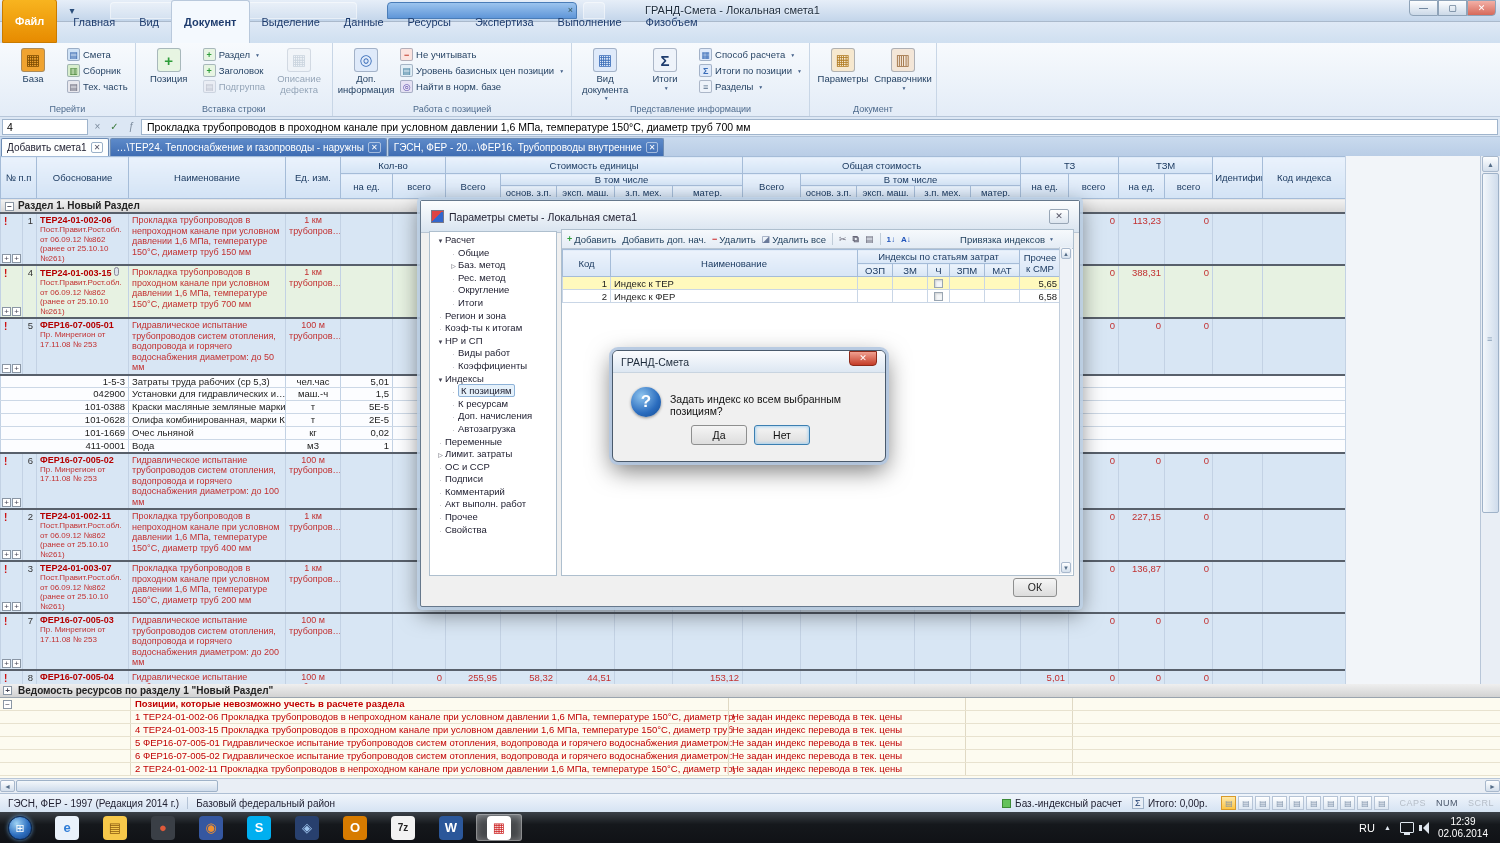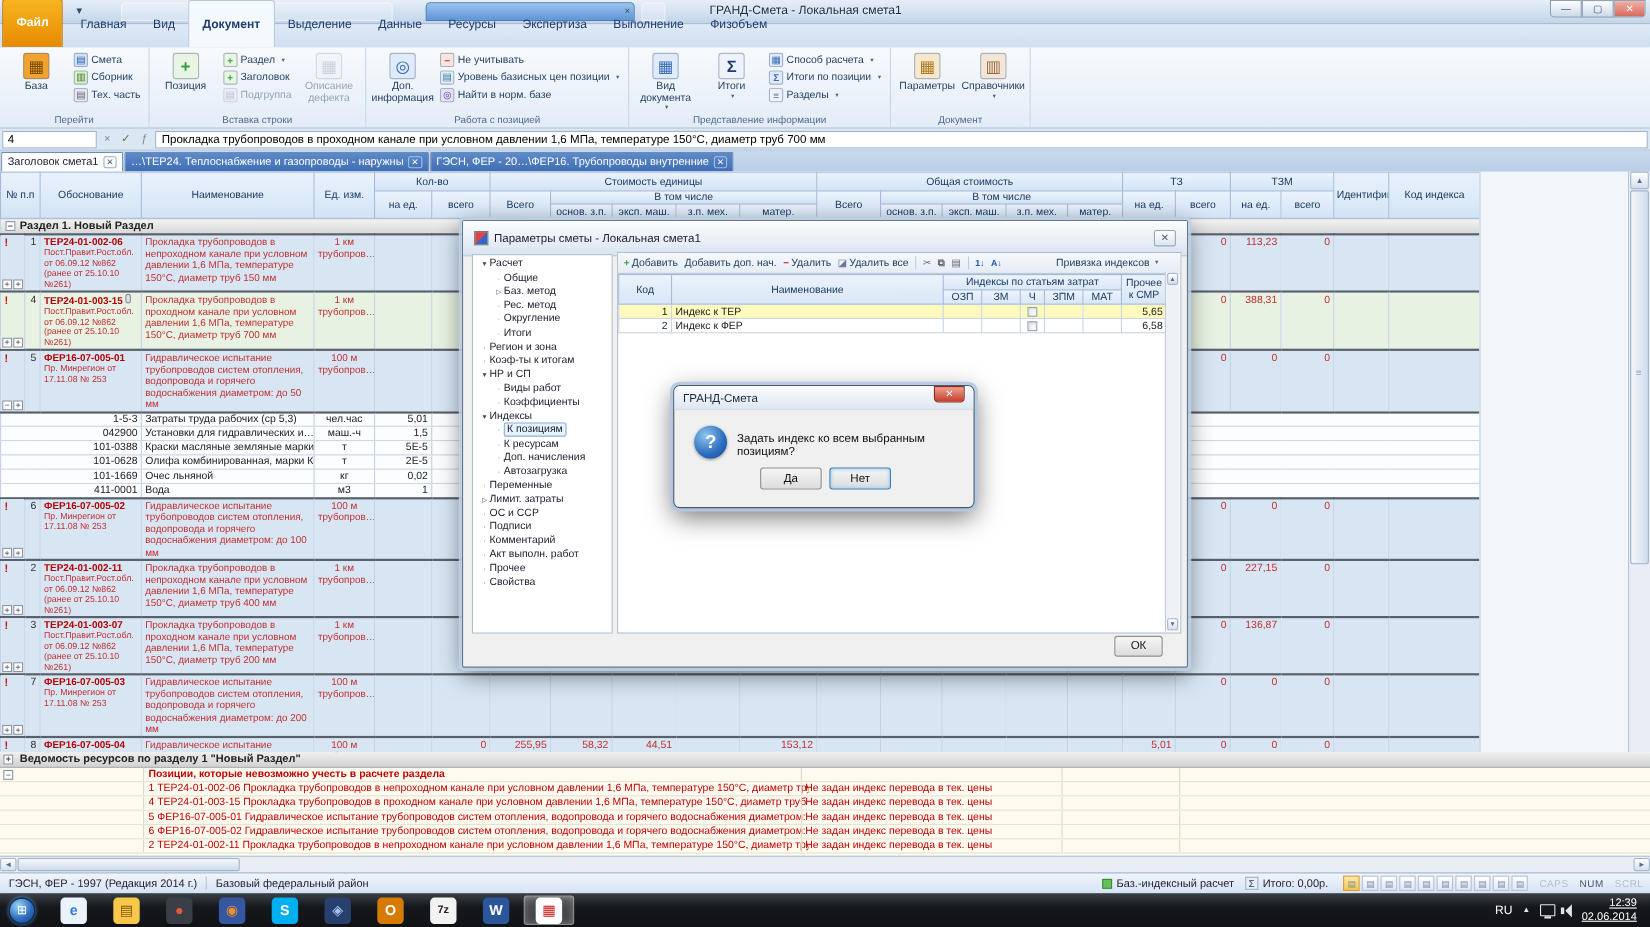--- a/index.html
+++ b/index.html
@@ -118,21 +118,21 @@
   .tb-slot{width:46px;height:27px;display:flex;align-items:center;justify-content:center;border-radius:3px;margin-right:2px;}
   .tb-slot.active{background:rgba(255,255,255,.22);border:1px solid rgba(255,255,255,.38);box-shadow:inset 0 0 6px rgba(255,255,255,.3);}
   .tb-ico{width:24px;height:24px;border-radius:4px;display:flex;align-items:center;justify-content:center;font-weight:bold;font-size:13px;}
   #tray{margin-left:auto;display:flex;align-items:center;gap:9px;padding-right:8px;color:#fff;}
   #tray .lang{font-size:11px;}
   #tray .tri{font-size:7px;color:#dfe6ee;}
   .net-ico{width:14px;height:11px;border:1px solid #dfe6ee;border-radius:1px;position:relative;}
   .net-ico:after{content:"";position:absolute;left:3px;bottom:-3px;width:6px;height:2px;background:#dfe6ee;}
   .vol-ico{width:0;height:0;border:6px solid transparent;border-right-color:#dfe6ee;border-left-width:0;position:relative;}
   .vol-ico:before{content:"";position:absolute;left:-4px;top:-3px;width:3px;height:6px;background:#dfe6ee;}
-  #clock{text-align:right;font-size:10px;line-height:12px;color:#fff;padding-right:4px;text-decoration:underline;}
+  #clock{text-align:center;font-size:10px;line-height:12px;color:#fff;padding-right:4px;}
 
   
   #dialog{left:420px;top:200px;width:660px;height:407px;background:#f0f0f0;border:1px solid #66788c;box-shadow:0 0 0 3px rgba(190,210,232,.85),0 6px 22px rgba(0,0,0,.5);border-radius:2px;}
   #dlg-title{height:32px;background:linear-gradient(#fcfdfe,#d9e4f0);border-bottom:1px solid #b9c6d4;display:flex;align-items:center;padding:0 10px;gap:5px;font-size:10.5px;color:#223;}
   .dlg-ico{width:13px;height:13px;background:linear-gradient(135deg,#d44 0 50%,#36c 50% 100%);border:1px solid #778;}
   #dlg-close{margin-left:auto;width:20px;height:15px;border:1px solid #98a6b6;border-radius:2px;background:linear-gradient(#fff,#dce5ef);font-size:9px;line-height:13px;text-align:center;color:#556;}
   #dlg-tree{position:absolute;left:8px;top:30px;width:128px;height:345px;background:#fff;border:1px solid #aebfce;overflow:hidden;padding:2px 0;}
   .titem{height:12.6px;line-height:12.6px;font-size:9.5px;color:#223;white-space:nowrap;position:relative;}
   .titem .texp{display:inline-block;width:9px;font-size:6px;color:#445;text-align:center;}
   .titem.selected .tlabel{background:#e5f1fb;border:1px solid #8db2d8;border-radius:2px;padding:0 2px;}
@@ -342,21 +342,21 @@
 <div class="abs" id="formulabar">
   <div id="cellref">4</div>
   <span class="fbtn">×</span>
   <span class="fbtn ok">✓</span>
   <span class="fbtn">ƒ</span>
   <div id="formulaval">Прокладка трубопроводов в проходном канале при условном давлении 1,6 МПа, температуре 150°С, диаметр труб 700 мм</div>
 </div>
 
 <div class="abs" id="doctabs">
     <div class="dtab active">
-      <span>Заголовок смета1</span>
+      <span>Добавить смета1</span>
       <span class="dx">✕</span>
     </div>
     <div class="dtab inactive">
       <span>…\ТЕР24. Теплоснабжение и газопроводы - наружны</span>
       <span class="dx">✕</span>
     </div>
     <div class="dtab inactive">
       <span>ГЭСН, ФЕР - 20…\ФЕР16. Трубопроводы внутренние</span>
       <span class="dx">✕</span>
     </div>

